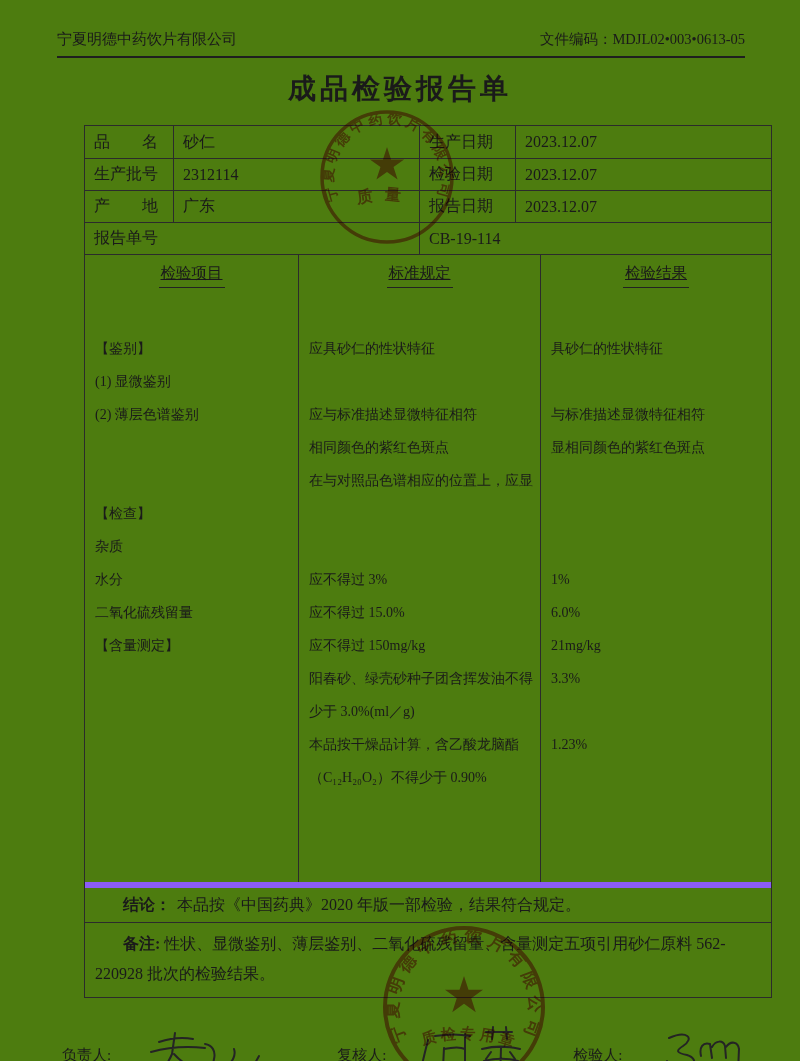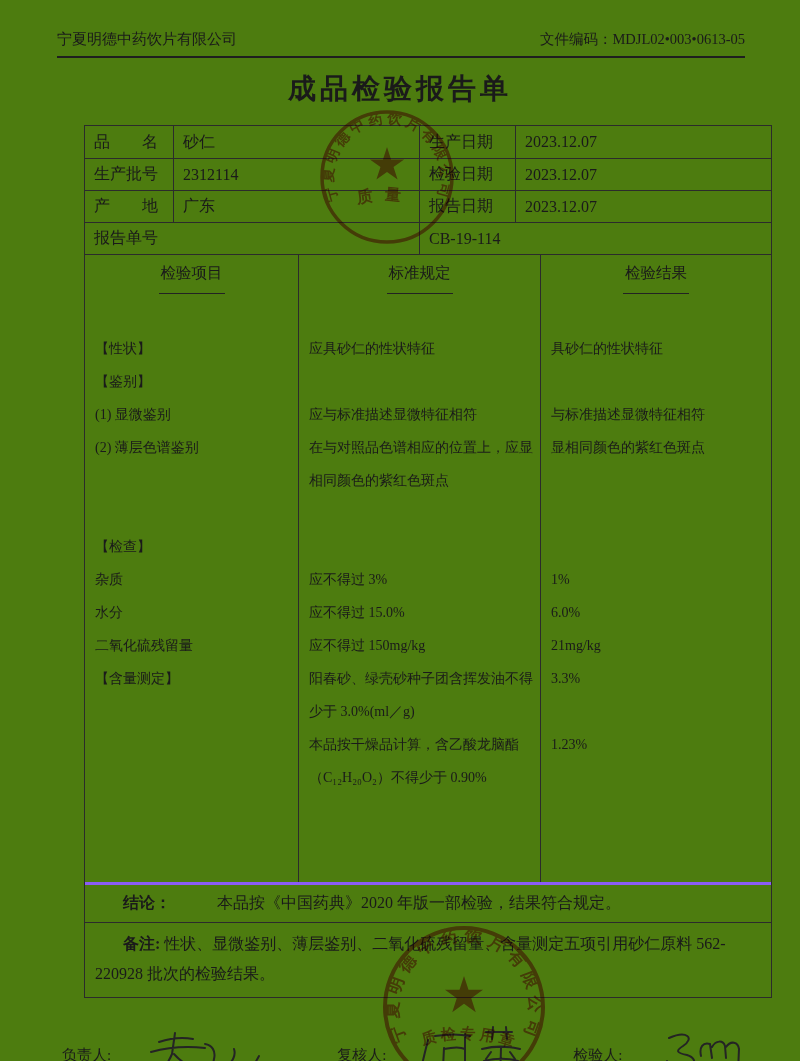--- a/index.html
+++ b/index.html
@@ -41,30 +41,29 @@
   .ig-cell.span2b { grid-column:3 / 5; }
 
   
   .main-grid {
     display:grid; grid-template-columns:213px 242px 1fr;
     border-top:1px solid #2b2b2b; height:628px;
   }
   .main-col { border-left:1px solid #2b2b2b; padding:8px 10px 0 10px; overflow:hidden; }
   .main-col.nl { border-left:none; }
   .col-header { text-align:center; font-size:15.5px; height:30px; }
-  .col-header span { border-bottom:1px solid #222; padding:0 2px 12px 2px; }
+  .col-header span { border-bottom:1px solid #222; padding:0 2px 6px 2px;text-decoration:underline; }
   .lines { margin-top:6px; }
   .lines div { height:33px; line-height:33px; font-size:14px; white-space:nowrap; }
 
   
   .conclusion-row {
-    border-top:3px solid #8b5cf6; min-height:40px;
+    border-top:6px solid #8b5cf6; min-height:40px;
     display:flex; align-items:center; padding:4px 10px 4px 38px;
     font-size:16px;
-    gap:40px;
   }
   .conclusion-row b { margin-right:6px; }
   .remark-row {
     border-top:1px solid #2b2b2b; min-height:60px;
     padding:6px 10px 8px 10px; font-size:16px; line-height:30px;
   }
   .remark-row p { text-indent:28px; }
   .remark-row b { margin-right:4px; }
 
   
@@ -117,42 +116,41 @@
 
       <div class="ig-cell nl span2a">报告单号</div>
       <div class="ig-cell span2b">CB-19-114</div>
     </div>
 
     <div class="main-grid">
       <div class="main-col nl">
         <div class="col-header"><span>检验项目</span></div>
         <div class="lines">
             <div>&nbsp;</div>
-            <div>【性状】</div>
             <div>【鉴别】</div>
             <div>(1) 显微鉴别</div>
             <div>(2) 薄层色谱鉴别</div>
             <div>&nbsp;</div>
             <div>&nbsp;</div>
             <div>【检查】</div>
             <div>杂质</div>
             <div>水分</div>
             <div>二氧化硫残留量</div>
             <div>【含量测定】</div>
           </div>
       </div>
       <div class="main-col">
         <div class="col-header"><span>标准规定</span></div>
         <div class="lines">
             <div>&nbsp;</div>
             <div>应具砂仁的性状特征</div>
             <div>&nbsp;</div>
             <div>应与标准描述显微特征相符</div>
+            <div>相同颜色的紫红色斑点</div>
             <div>在与对照品色谱相应的位置上，应显</div>
-            <div>相同颜色的紫红色斑点</div>
             <div>&nbsp;</div>
             <div>&nbsp;</div>
             <div>应不得过 3%</div>
             <div>应不得过 15.0%</div>
             <div>应不得过 150mg/kg</div>
             <div>阳春砂、绿壳砂种子团含挥发油不得</div>
             <div>少于 3.0%(ml／g)</div>
             <div>本品按干燥品计算，含乙酸龙脑酯</div>
             <div>（C₁₂H₂₀O₂）不得少于 0.90%</div>
           </div>

